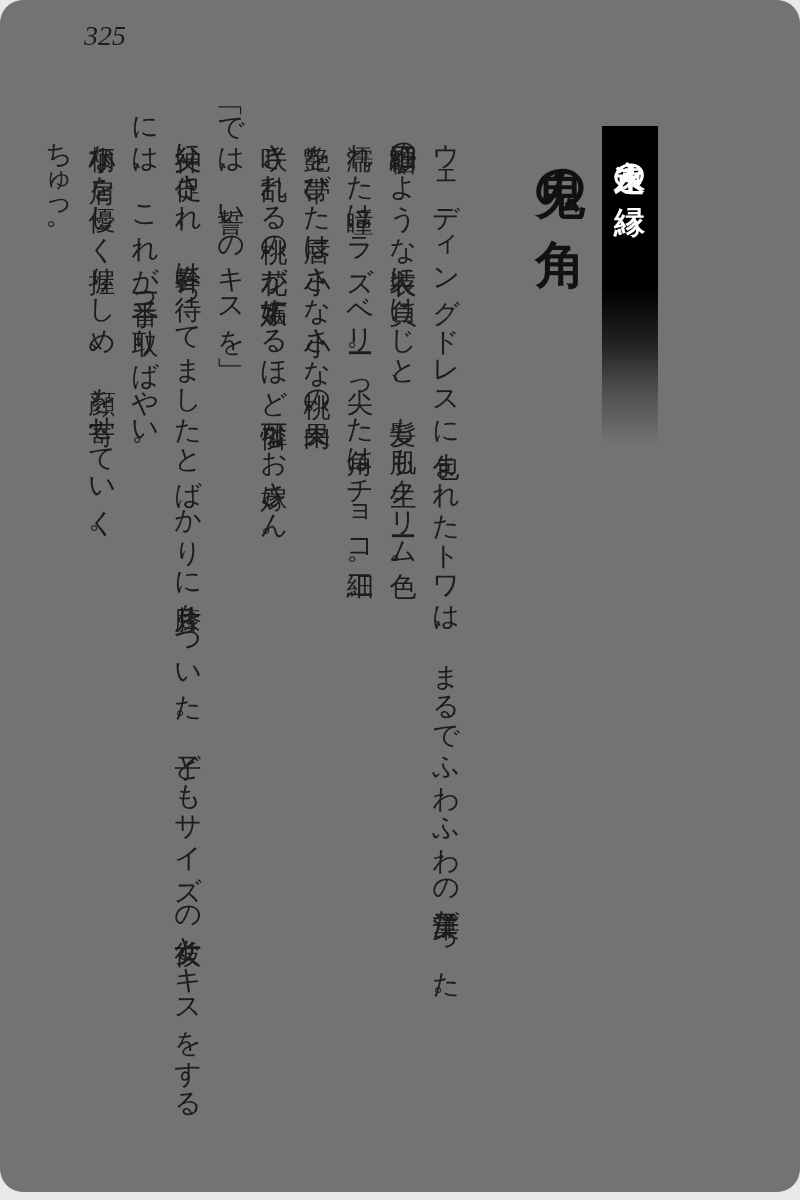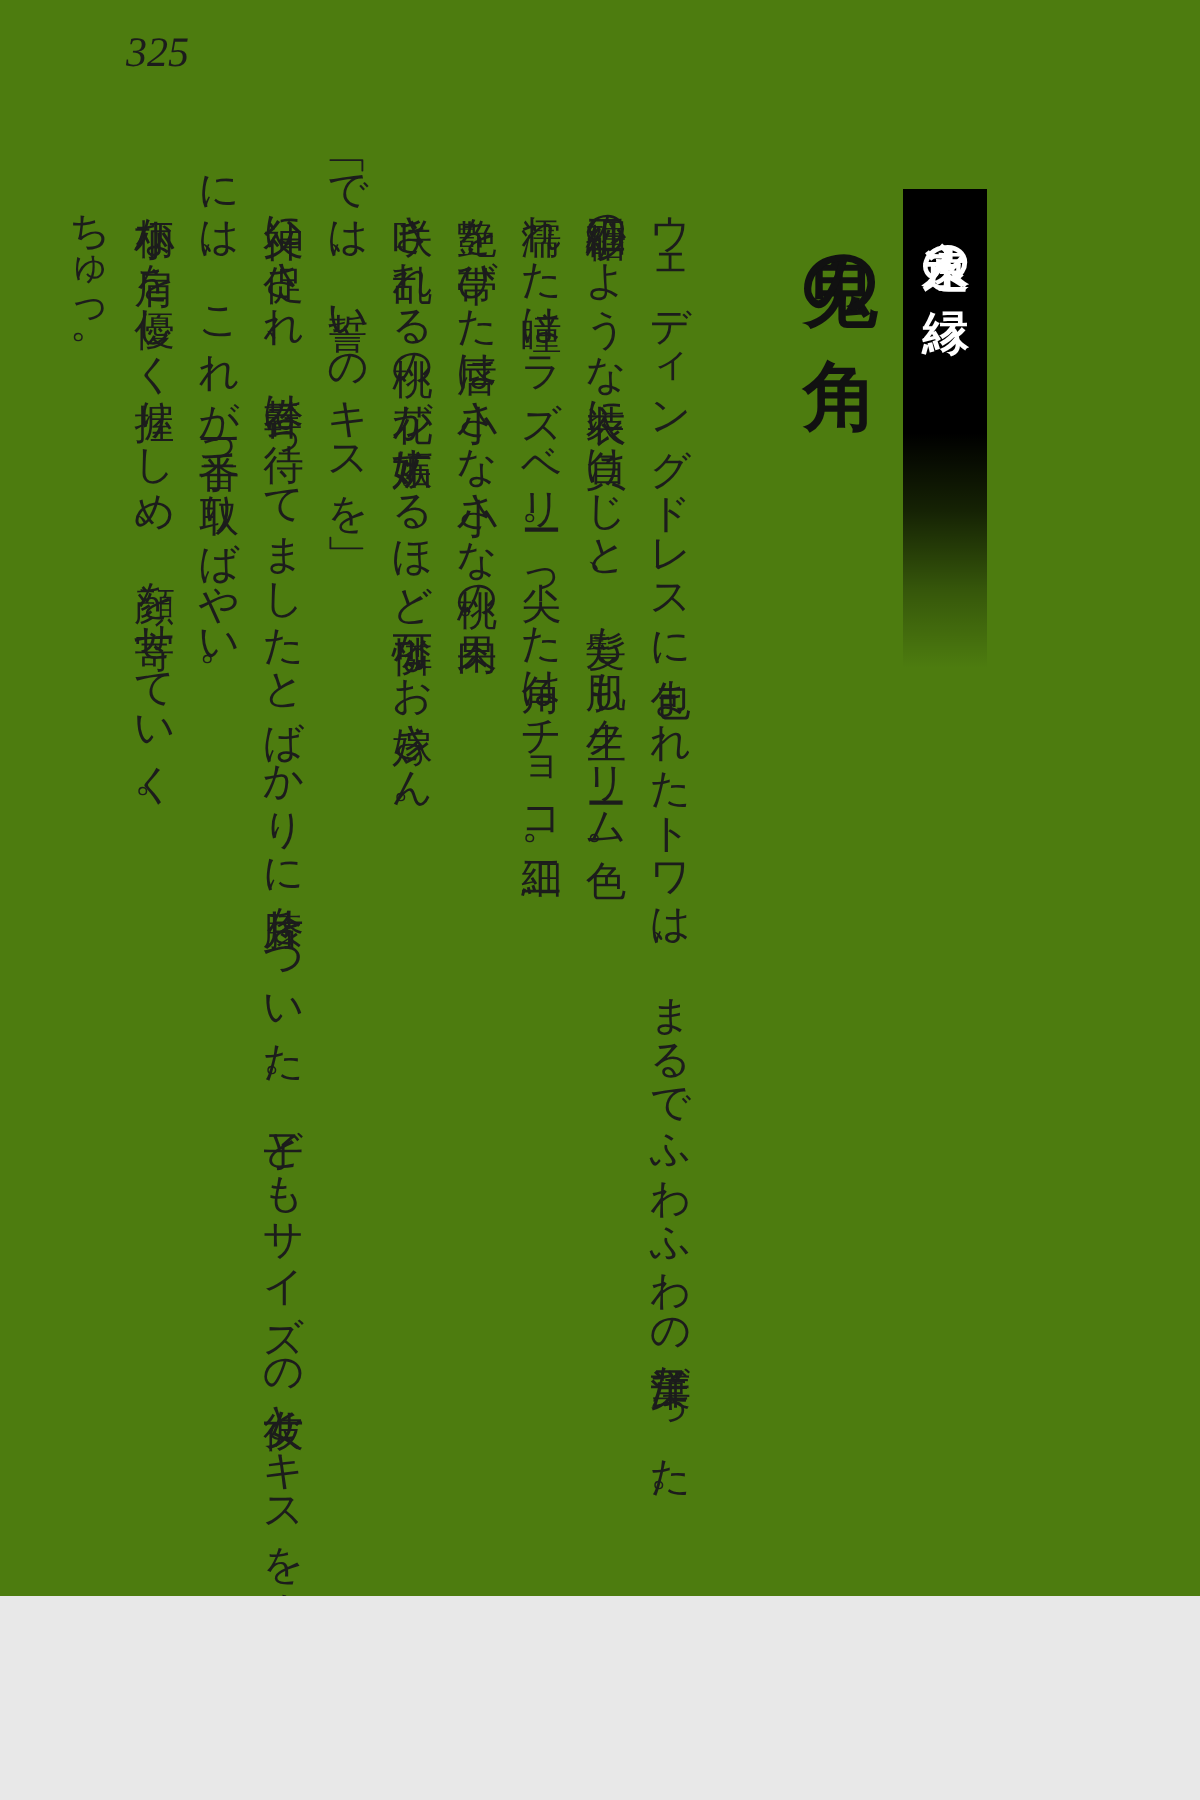--- a/index.html
+++ b/index.html
@@ -3,26 +3,27 @@
 <meta charset="utf-8">
 <style>
   html, body {
     margin: 0;
     padding: 0;
     background: #e8e8e8;
   }
   .page {
     position: relative;
     width: 800px;
-    height: 1064px;
+    height: 1192px;
     margin: 0 auto;
-    background: #4d7c0f;
+    background: #737373;
     overflow: hidden;
     font-family: "DejaVu Serif", serif;
     color: #1c1c1c;
+    border-radius: 23px;
   }
   .page-number {
     position: absolute;
     left: 84px;
     top: 20px;
     font-size: 28px;
     font-style: italic;
     font-family: "Liberation Serif", serif;
     color: #1c1c1c;
   }

